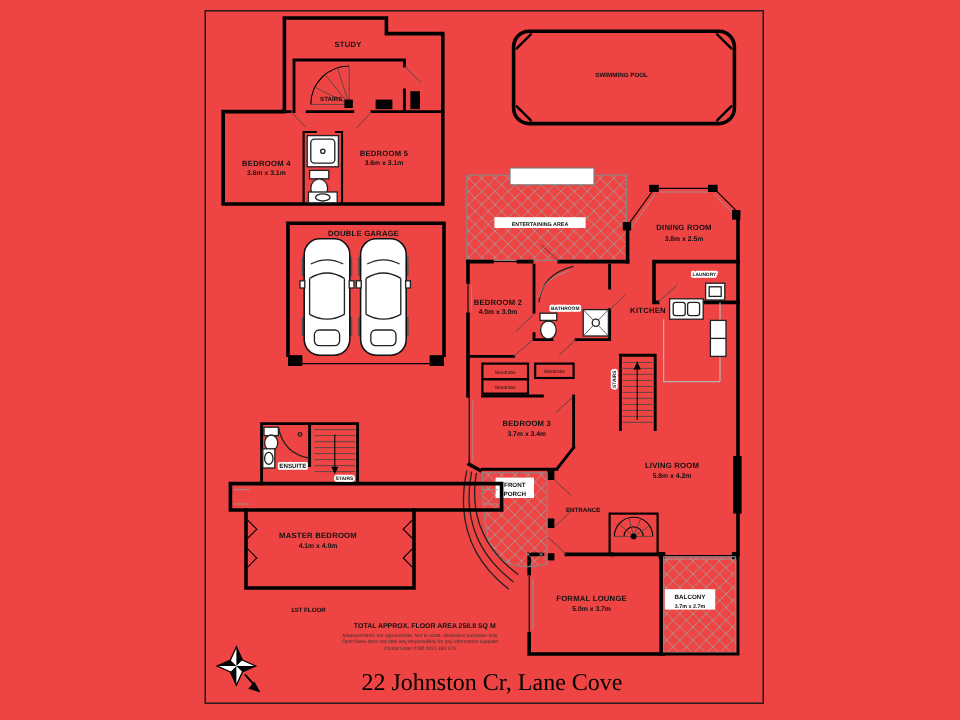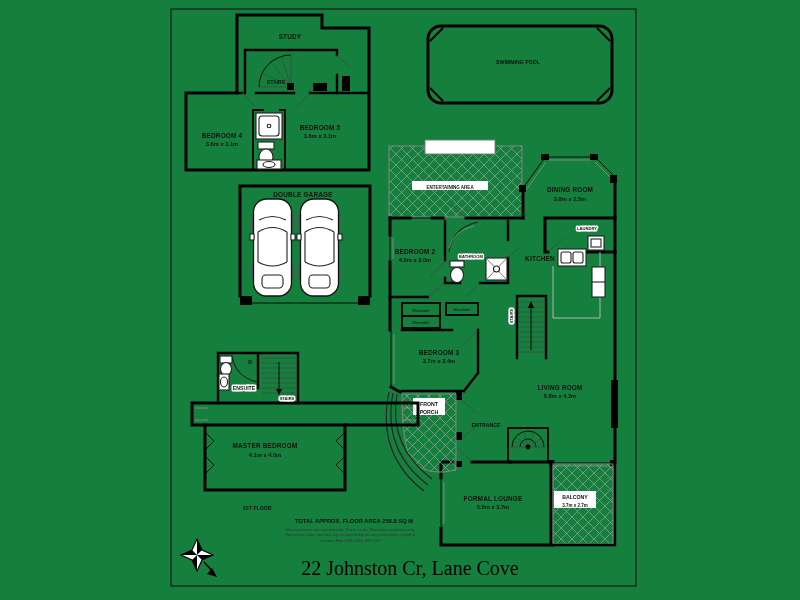--- a/index.html
+++ b/index.html
@@ -1,16 +1,16 @@
 <!DOCTYPE html>
 <html><head>
 <meta charset="utf-8">
 <style>
   html,body{margin:0;padding:0;background:#ffffff;}
-  .stage{position:relative;width:800px;height:600px;background:#15803d;overflow:hidden;}
+  .stage{position:relative;width:800px;height:600px;background:#ef4444;overflow:hidden;}
   svg{display:block;}
   .w3{stroke:#000;stroke-width:3;fill:none;stroke-linecap:square;}
   .w25{stroke:#000;stroke-width:2.4;fill:none;stroke-linecap:square;}
   .w2{stroke:#000;stroke-width:1.8;fill:none;stroke-linecap:square;}
   .thin{stroke:#000;stroke-width:0.9;fill:none;}
   .hair{stroke:#444;stroke-width:0.7;fill:none;}
   .gray{stroke:#9a9a9a;stroke-width:0.7;fill:none;}
   .bench{stroke:#b3b3b3;stroke-width:1;fill:none;}
   .fix{stroke:#222;stroke-width:1.1;fill:#fff;}
   .fixn{stroke:#222;stroke-width:1.1;fill:none;}

